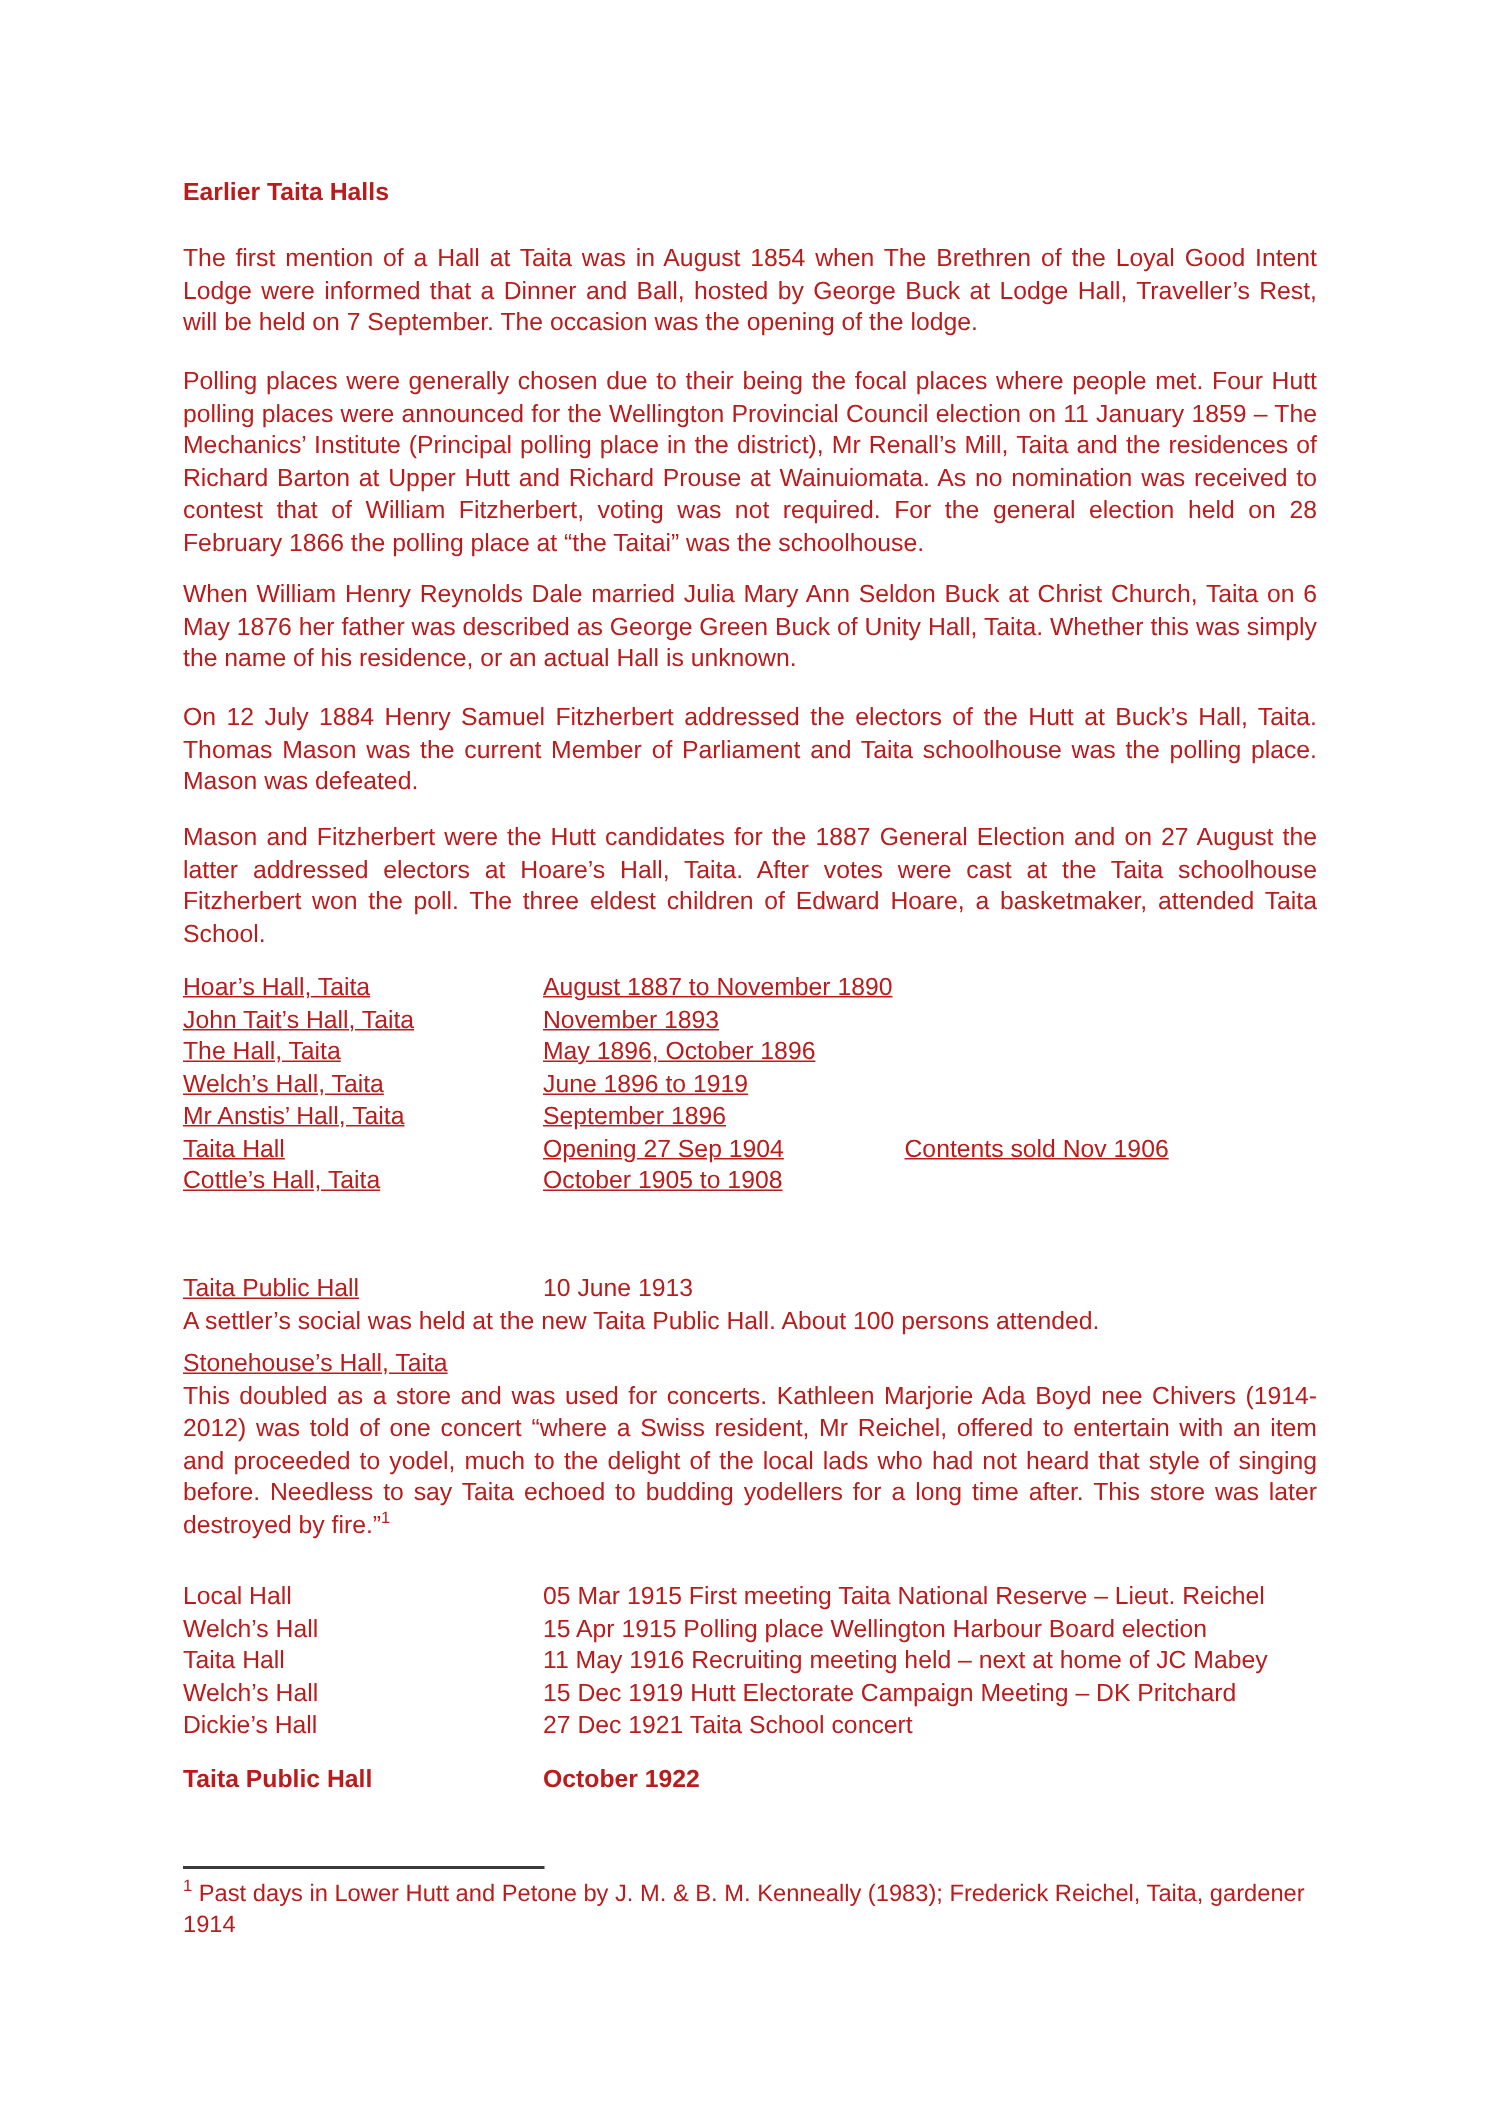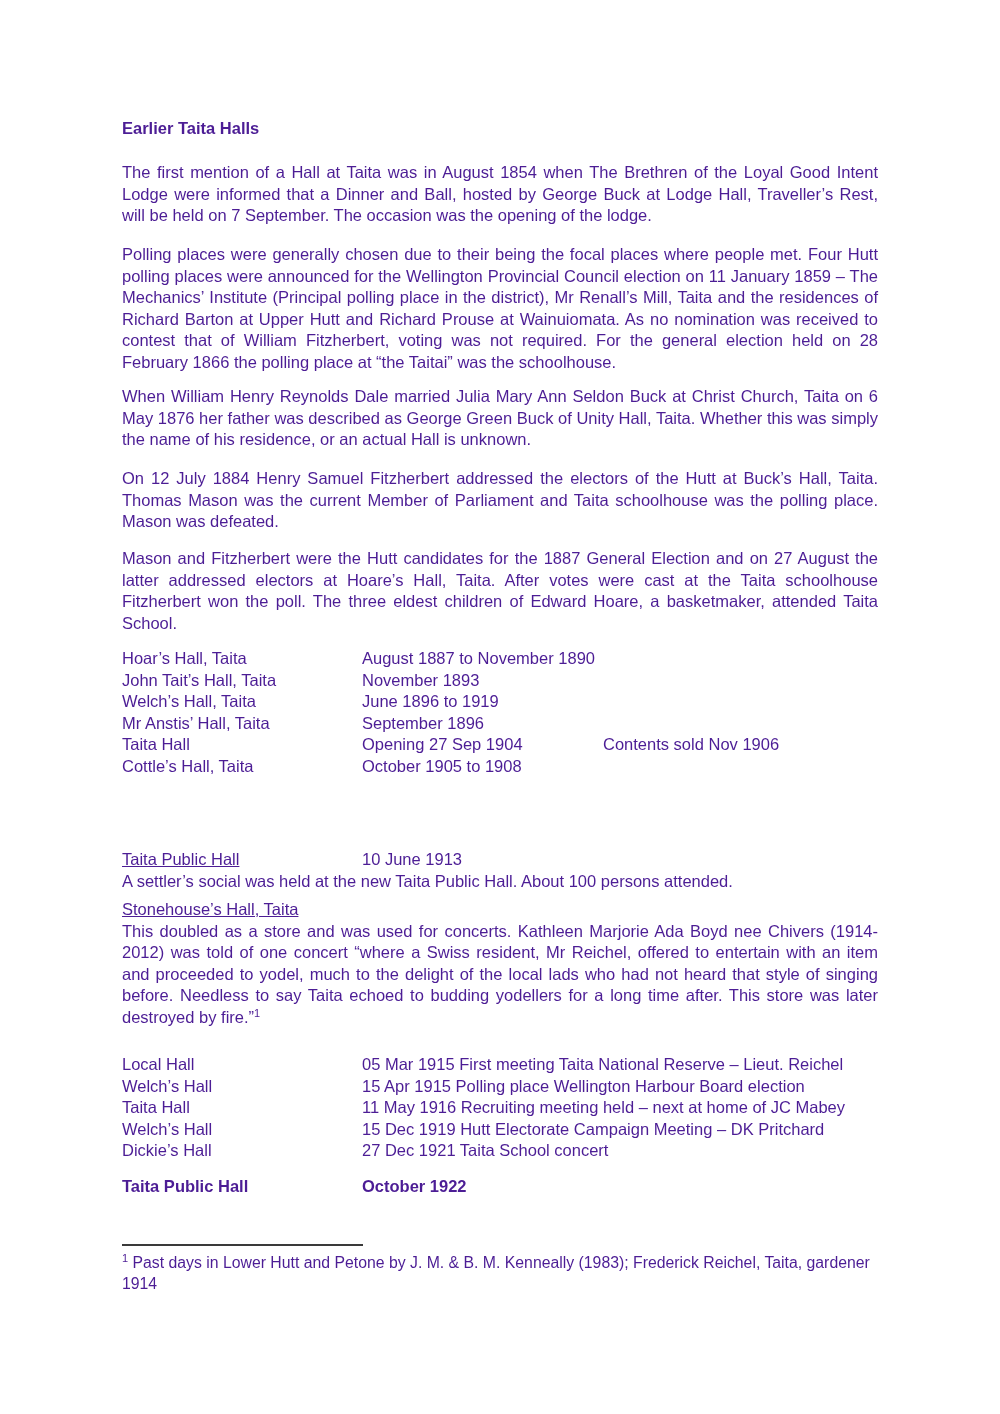--- a/index.html
+++ b/index.html
@@ -5,40 +5,41 @@
   html, body {
     margin: 0;
     padding: 0;
     background: #ffffff;
   }
   .page {
     position: relative;
     width: 1000px;
     height: 1302px;
     background: #ffffff;
-    color: #4c1d95;
+    color: #b91c1c;
     font-family: "Liberation Sans", sans-serif;
     font-size: 16.5px;
     line-height: 21.5px;
     overflow: hidden;
   }
   .block {
     position: absolute;
     left: 122px;
     width: 756px;
   }
   .just { text-align: justify; }
   .bold { font-weight: bold; }
   .u    { text-decoration: underline; }
   .ital { }
 
   .trow {
     display: grid;
     grid-template-columns: 240px 241px 1fr;
     white-space: nowrap;
+    text-decoration: underline;
   }
   .trow2 {
     display: grid;
     grid-template-columns: 240px 1fr;
     white-space: nowrap;
   }
   sup.fnref {
     font-size: 11px;
     line-height: 0;
     vertical-align: super;
@@ -80,20 +81,25 @@
 
   <div class="block" style="top:648px;">
     <div class="trow">
       <span>Hoar’s Hall, Taita</span>
       <span>August 1887 to November 1890</span>
       <span></span>
     </div>
     <div class="trow">
       <span>John Tait’s Hall, Taita</span>
       <span>November 1893</span>
+      <span></span>
+    </div>
+    <div class="trow">
+      <span>The Hall, Taita</span>
+      <span>May 1896, October 1896</span>
       <span></span>
     </div>
     <div class="trow">
       <span>Welch’s Hall, Taita</span>
       <span>June 1896 to 1919</span>
       <span></span>
     </div>
     <div class="trow">
       <span>Mr Anstis’ Hall, Taita</span>
       <span>September 1896</span>

